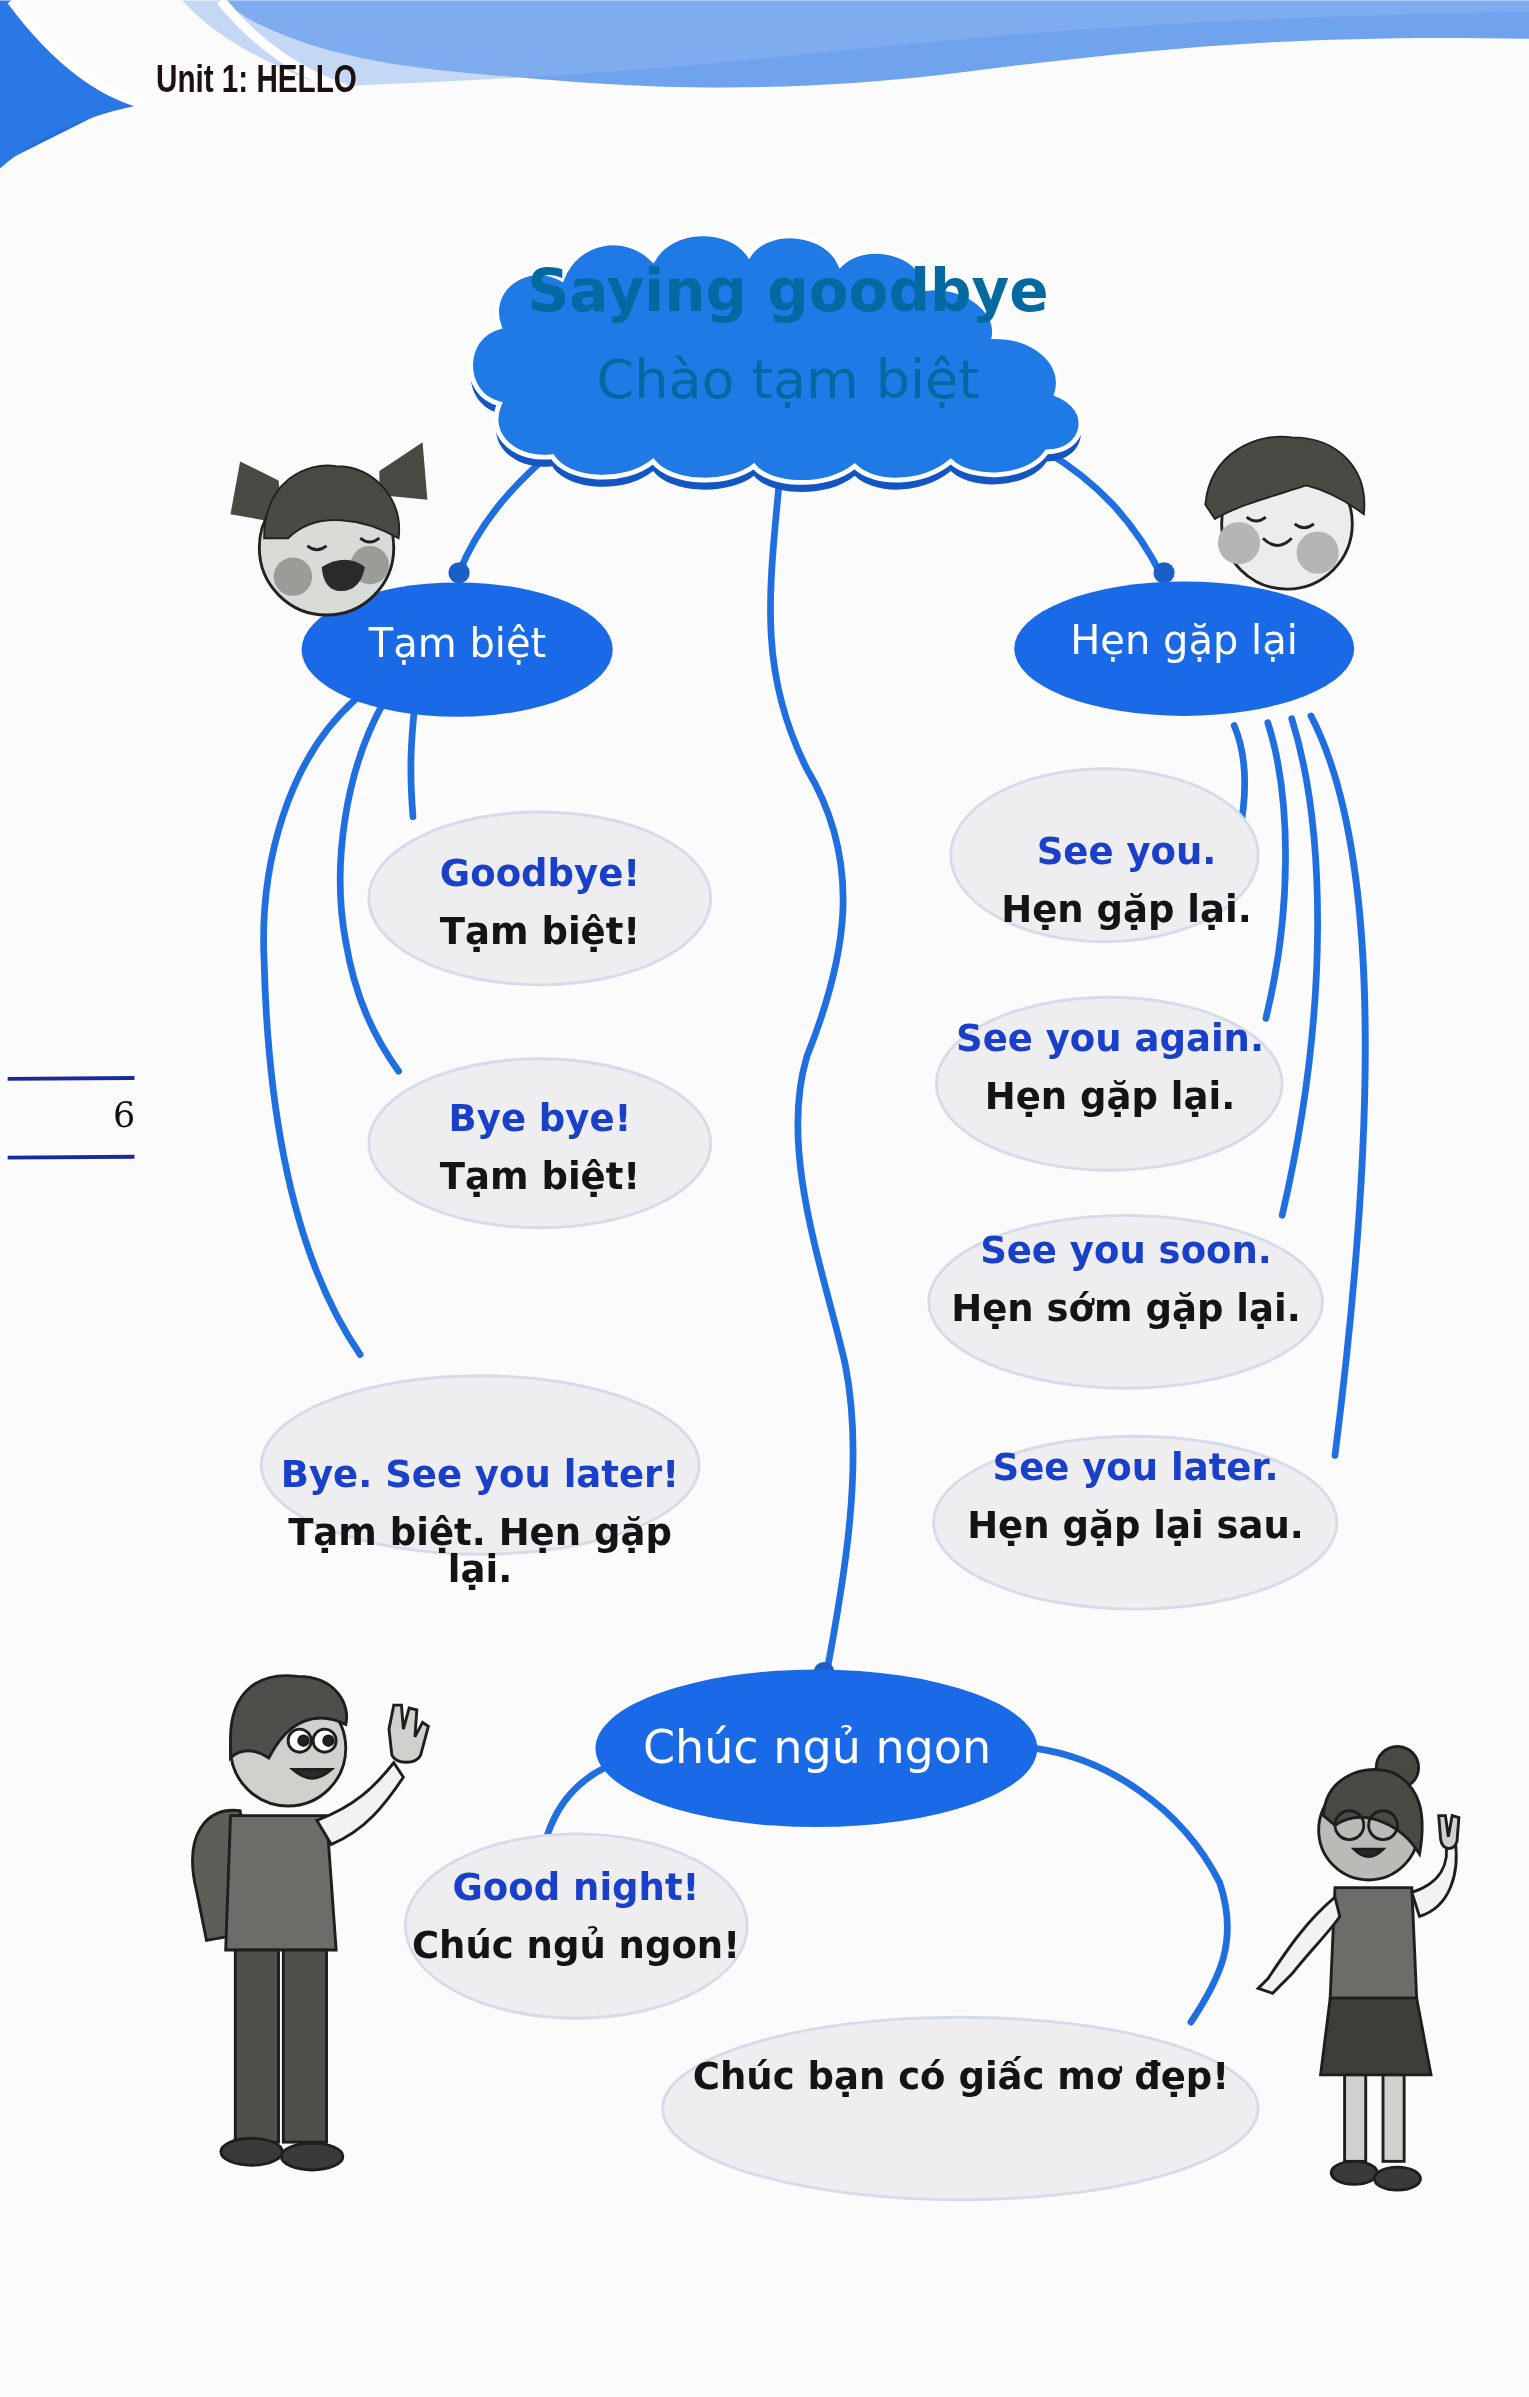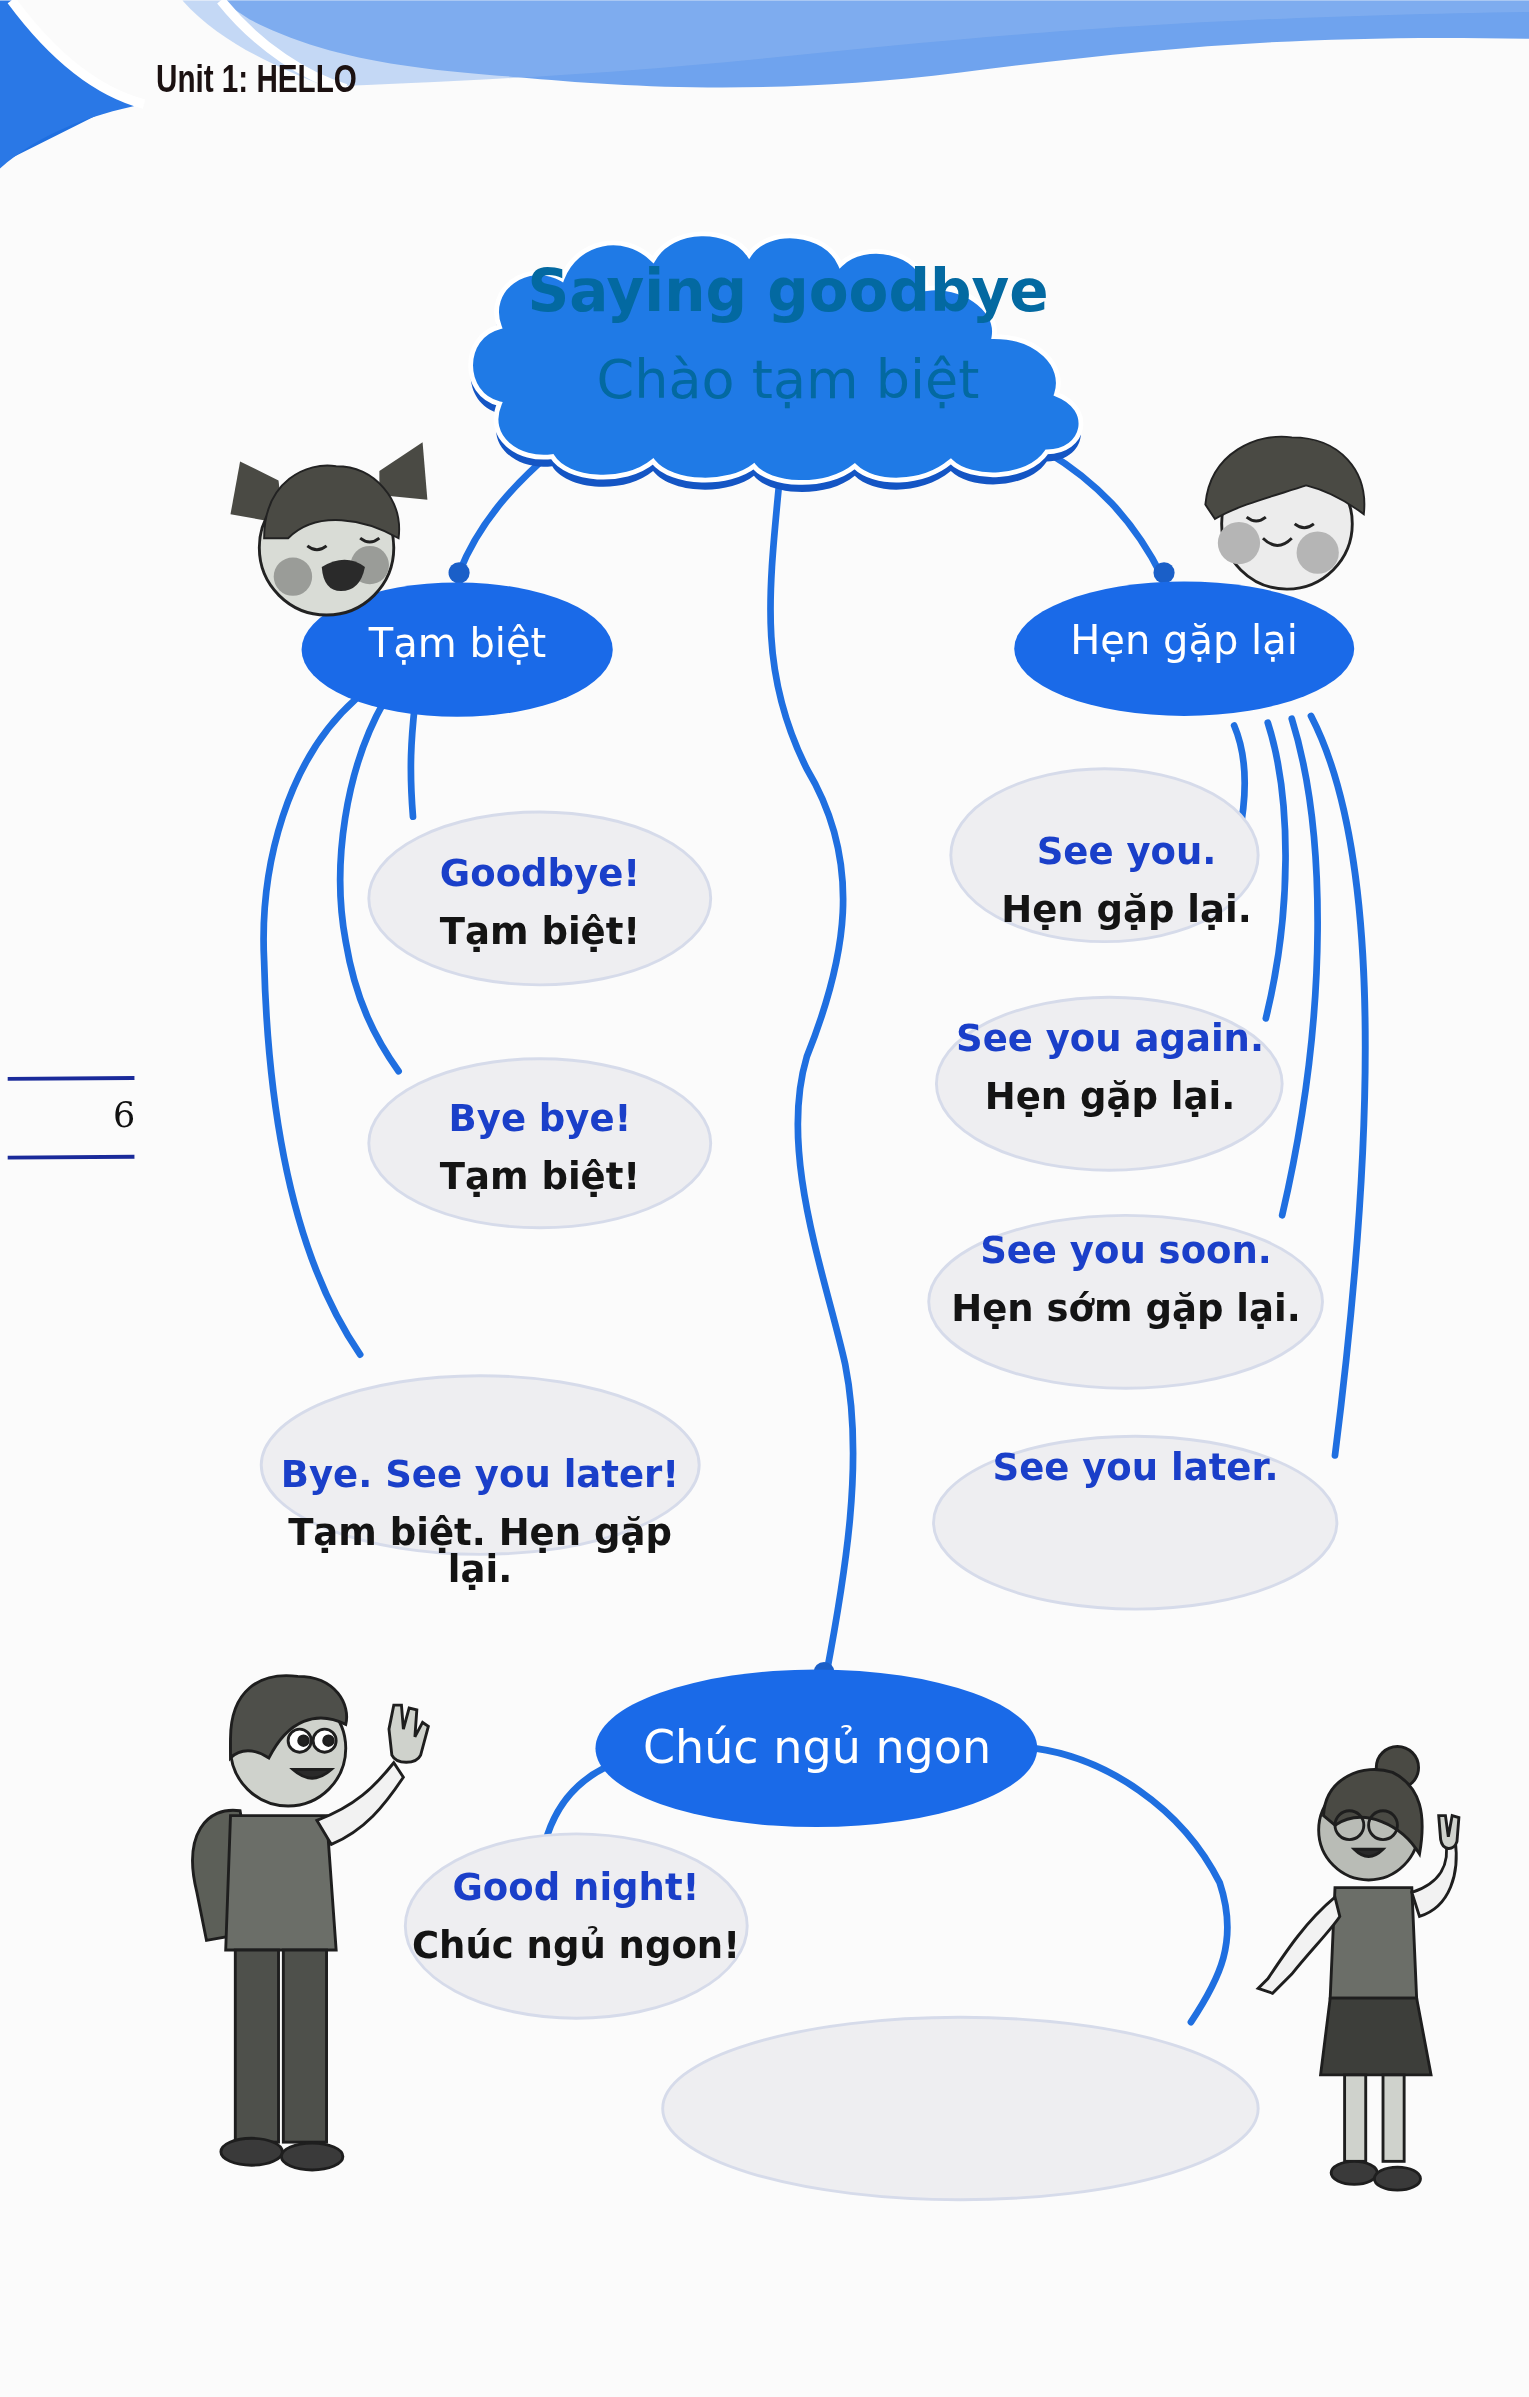--- a/index.html
+++ b/index.html
@@ -174,21 +174,23 @@
 <div class="bubble" style="left:937px;top:1020px;width:346px;">
   <span class="en">See you again.</span>
   <span class="vi">Hẹn gặp lại.</span>
 </div>
 <div class="bubble" style="left:929px;top:1232px;width:394px;">
   <span class="en">See you soon.</span>
   <span class="vi">Hẹn sớm gặp lại.</span>
 </div>
 <div class="bubble" style="left:934px;top:1449px;width:403px;">
   <span class="en">See you later.</span>
+  <span class="vi">Hẹn gặp lại sau.</span>
 </div>
 
 <div class="bubble" style="left:405px;top:1869px;width:342px;">
   <span class="en">Good night!</span>
   <span class="vi">Chúc ngủ ngon!</span>
 </div>
 <div class="bubble" style="left:663px;top:2037px;width:596px;">
+  <span class="vi">Chúc bạn có giấc mơ đẹp!</span>
 </div>
 
 
 </body></html>

